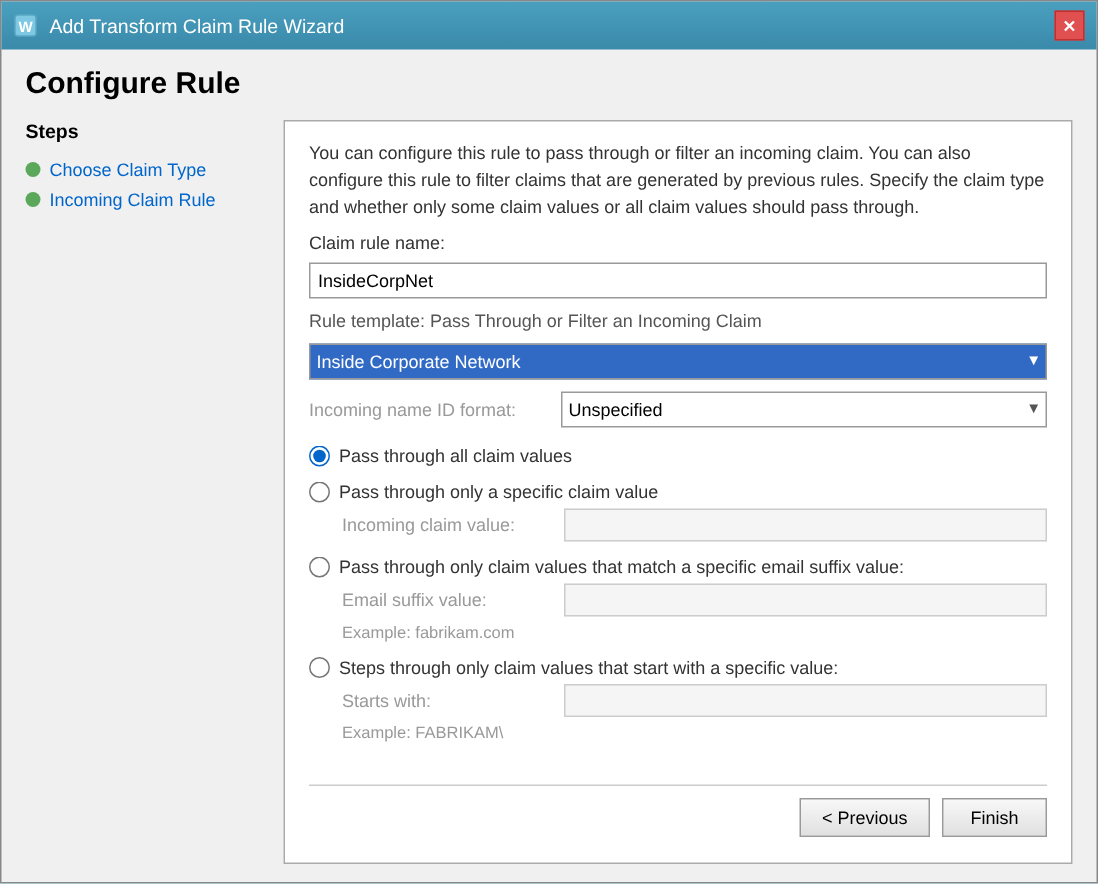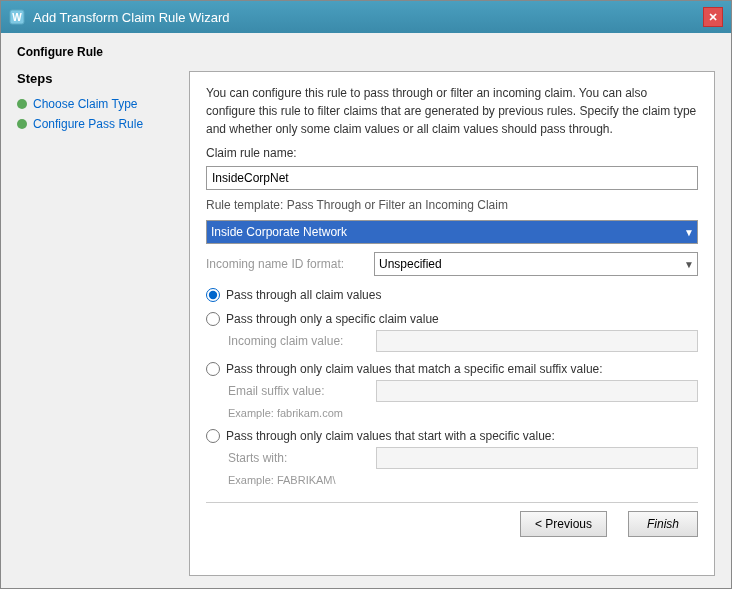--- a/index.html
+++ b/index.html
@@ -70,21 +70,21 @@
 
     .window-body {
       display: flex;
       flex-direction: column;
       flex: 1;
       padding: 12px 16px 12px 16px;
       gap: 8px;
     }
 
     .page-title {
-      font-size: 12px;
+      font-size: 20px;
       font-weight: bold;
       color: #000;
       margin-bottom: 4px;
     }
 
     .content-area {
       display: flex;
       flex: 1;
       gap: 12px;
     }
@@ -271,42 +271,41 @@
       font-size: 11px;
       color: #999;
       padding-left: 22px;
       margin-top: 1px;
     }
 
     .footer {
       display: flex;
       justify-content: flex-end;
       align-items: center;
-      gap: 21px;
+      gap: 8px;
       padding: 8px 0 4px 0;
       border-top: 1px solid #ccc;
-      margin-top: 8px;
+      margin-top: 20px;
     }
 
     .btn {
       padding: 4px 14px;
       font-size: 12px;
       border: 1px solid #999;
       background: linear-gradient(to bottom, #f8f8f8, #e0e0e0);
       cursor: pointer;
       height: 26px;
       min-width: 70px;
       display: flex;
       align-items: center;
       justify-content: center;
     }
 
     .btn-primary {
       background: linear-gradient(to bottom, #f8f8f8, #e0e0e0);
-      font-style: italic;
     }
   </style>
 </head>
 <body>
 
 <div class="window">
 
   <div class="title-bar">
     <div class="title-bar-left">
       <div class="title-bar-icon">
@@ -326,21 +325,21 @@
     <div class="content-area">
 
       <div class="sidebar">
         <div class="sidebar-heading">Steps</div>
         <div class="sidebar-item">
           <div class="dot"></div>
           <span>Choose Claim Type</span>
         </div>
         <div class="sidebar-item">
           <div class="dot"></div>
-          <span>Configure Pass Rule</span>
+          <span>Incoming Claim Rule</span>
         </div>
       </div>
 
       <div class="main-panel">
 
         <p class="description-text">You can configure this rule to pass through or filter an incoming claim. You can also configure this rule to filter claims that are generated by previous rules. Specify the claim type and whether only some claim values or all claim values should pass through.</p>
 
         <div class="form-section">
           <label class="field-label">Claim rule name:</label>
           <input type="text" class="text-input" value="InsideCorpNet" style="">
@@ -397,21 +396,21 @@
             <div class="radio-sub-field">
               <span class="sub-label">Email suffix value:</span>
               <input type="text" class="sub-input" disabled="" style="">
             </div>
             <div class="example-text">Example: fabrikam.com</div>
           </div>
 
           <div class="radio-item">
             <div class="radio-row">
               <input type="radio" name="pass-option" class="radio-input" style="">
-              <span class="radio-label">Pass through only claim values that start with a specific value:</span>
+              <span class="radio-label">Steps through only claim values that start with a specific value:</span>
             </div>
             <div class="radio-sub-field">
               <span class="sub-label">Starts with:</span>
               <input type="text" class="sub-input" disabled="" style="">
             </div>
             <div class="example-text">Example: FABRIKAM\</div>
           </div>
         </div>
 
         <div class="footer">

